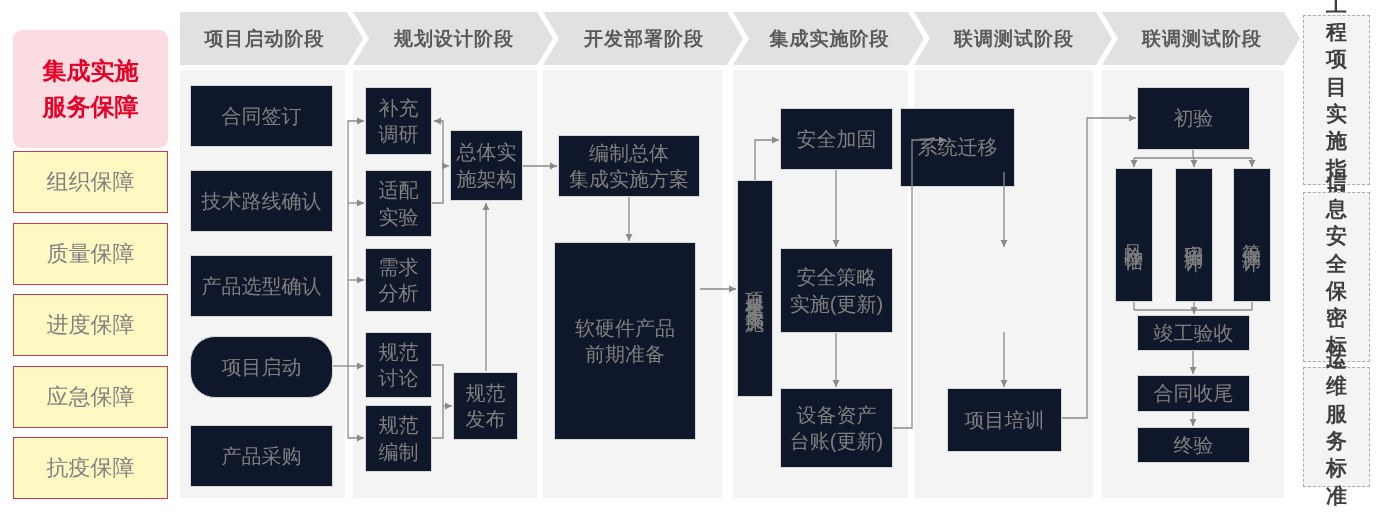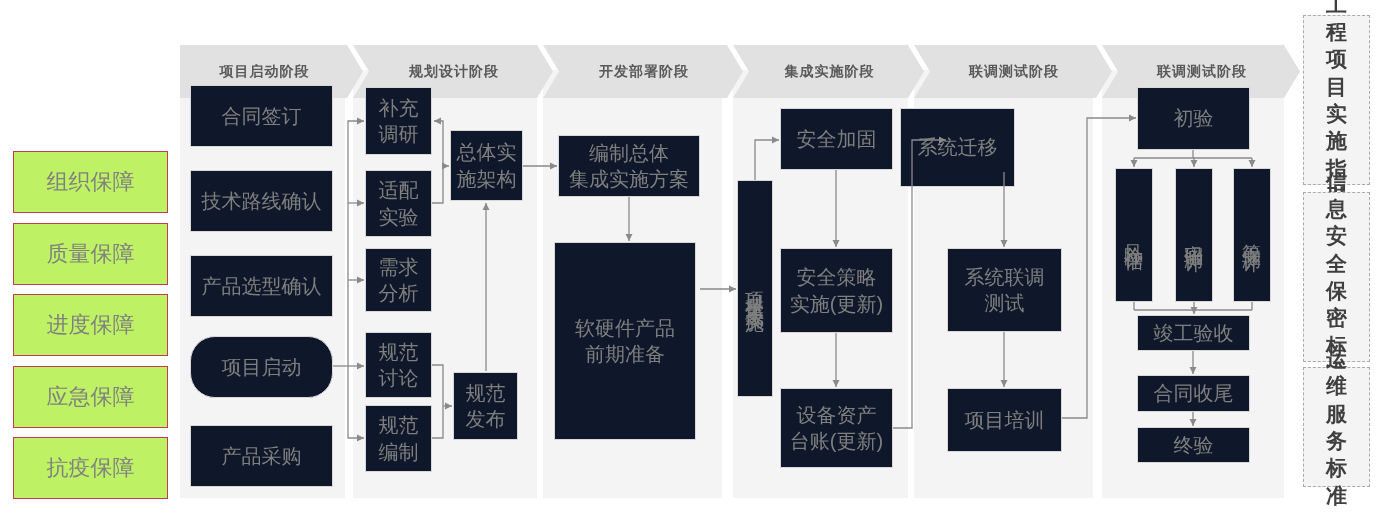--- a/index.html
+++ b/index.html
@@ -3,61 +3,62 @@
 <meta charset="utf-8">
 <style>
   html,body{margin:0;padding:0;background:#ffffff;}
   #canvas{
     position:relative;width:1391px;height:515px;overflow:hidden;background:#ffffff;
     font-family:"Liberation Sans","DejaVu Sans",sans-serif;
   }
   .panel{position:absolute;top:70px;height:428px;background:#f4f4f4;}
   .phase-header{
     position:absolute;top:12px;height:53px;background:#e1e1e1;color:#595959;
-    font-weight:bold;font-size:14px;letter-spacing:1px;
+    font-weight:bold;font-size:19px;letter-spacing:1px;
     display:flex;align-items:center;justify-content:center;box-sizing:border-box;
     padding-right:14px;
     clip-path:polygon(0 0, calc(100% - 16px) 0, 100% 50%, calc(100% - 16px) 100%, 0 100%);
-    margin-top:33px;
   }
   .phase-header.notched{
     padding-left:16px;
     clip-path:polygon(0 0, calc(100% - 16px) 0, 100% 50%, calc(100% - 16px) 100%, 0 100%, 16px 50%);
   }
   .node{
     position:absolute;background:#0f172a;border:1px solid #d8d8d8;color:#7f7f7f;
     font-size:20px;line-height:1.32;text-align:center;white-space:pre-line;
     display:flex;align-items:center;justify-content:center;box-sizing:border-box;
   }
   .node.vert{
     writing-mode:vertical-rl;text-orientation:upright;letter-spacing:3px;font-size:19px;
   }
   .side-title{
     position:absolute;left:13px;top:30px;width:155px;height:118px;border-radius:9px;
     background:#fadce1;color:#e60027;font-weight:bold;font-size:24px;line-height:1.5;
     display:flex;align-items:center;justify-content:center;text-align:center;white-space:pre-line;
   }
   .side-box{
-    position:absolute;left:13px;width:155px;height:62px;background:#bef264;
+    position:absolute;left:13px;width:155px;height:62px;background:#fef9c3;
     border:1.5px solid #c43a52;color:#808080;font-size:22px;box-sizing:border-box;
     display:flex;align-items:center;justify-content:center;text-align:center;
   }
   .dashed-box{
     position:absolute;left:1303px;width:67px;background:#f4f4f4;
     border:1.5px dashed #ababab;color:#3f3f3f;font-weight:bold;font-size:21px;line-height:1.3;
     box-sizing:border-box;display:flex;align-items:center;justify-content:center;
     text-align:center;white-space:pre-line;letter-spacing:0.45em;padding-left:0.45em;
   }
   svg.connectors{position:absolute;left:0;top:0;pointer-events:none;}
 </style>
 </head>
 <body>
 
 <div id="canvas">
 
+  <div class="side-title">集成实施
+服务保障</div>
   <div class="side-box" style="top:151px;">组织保障</div>
   <div class="side-box" style="top:294px;">进度保障</div>
   <div class="side-box" style="top:223px;">质量保障</div>
   <div class="side-box" style="top:366px;">应急保障</div>
   <div class="side-box" style="top:437px;">抗疫保障</div>
 
   <div class="panel" style="left:180px;width:165px;"></div>
   <div class="panel" style="left:353px;width:184px;"></div>
   <div class="panel" style="left:543px;width:179px;"></div>
   <div class="panel" style="left:733px;width:175px;"></div>
@@ -98,22 +99,20 @@
 前期准备</div>
 
   <div class="node vert" style="left:737px;top:180px;width:36px;height:217px;">项目整体集成实施</div>
   <div class="node" style="left:780px;top:108px;width:113px;height:62px;">安全加固</div>
   <div class="node" style="left:780px;top:248px;width:113px;height:85px;">安全策略
 实施(更新)</div>
   <div class="node" style="left:780px;top:388px;width:113px;height:80px;">设备资产
 台账(更新)</div>
 
   <div class="node" style="left:900px;top:108px;width:115px;height:79px;">系统迁移</div>
-  <div class="node" style="left:947px;top:248px;width:115px;height:84px;">系统联调
-测试</div>
   <div class="node" style="left:947px;top:388px;width:115px;height:64px;">项目培训</div>
 
   <div class="node" style="left:1137px;top:87px;width:113px;height:63px;">初验</div>
   <div class="node vert" style="left:1115px;top:168px;width:38px;height:134px;">风险评估</div>
   <div class="node vert" style="left:1175px;top:168px;width:38px;height:134px;">密码测评</div>
   <div class="node vert" style="left:1233px;top:168px;width:38px;height:134px;">等保测评</div>
   <div class="node" style="left:1137px;top:315px;width:113px;height:36px;">竣工验收</div>
   <div class="node" style="left:1137px;top:375px;width:113px;height:37px;">合同收尾</div>
   <div class="node" style="left:1137px;top:427px;width:113px;height:36px;">终验</div>
 

